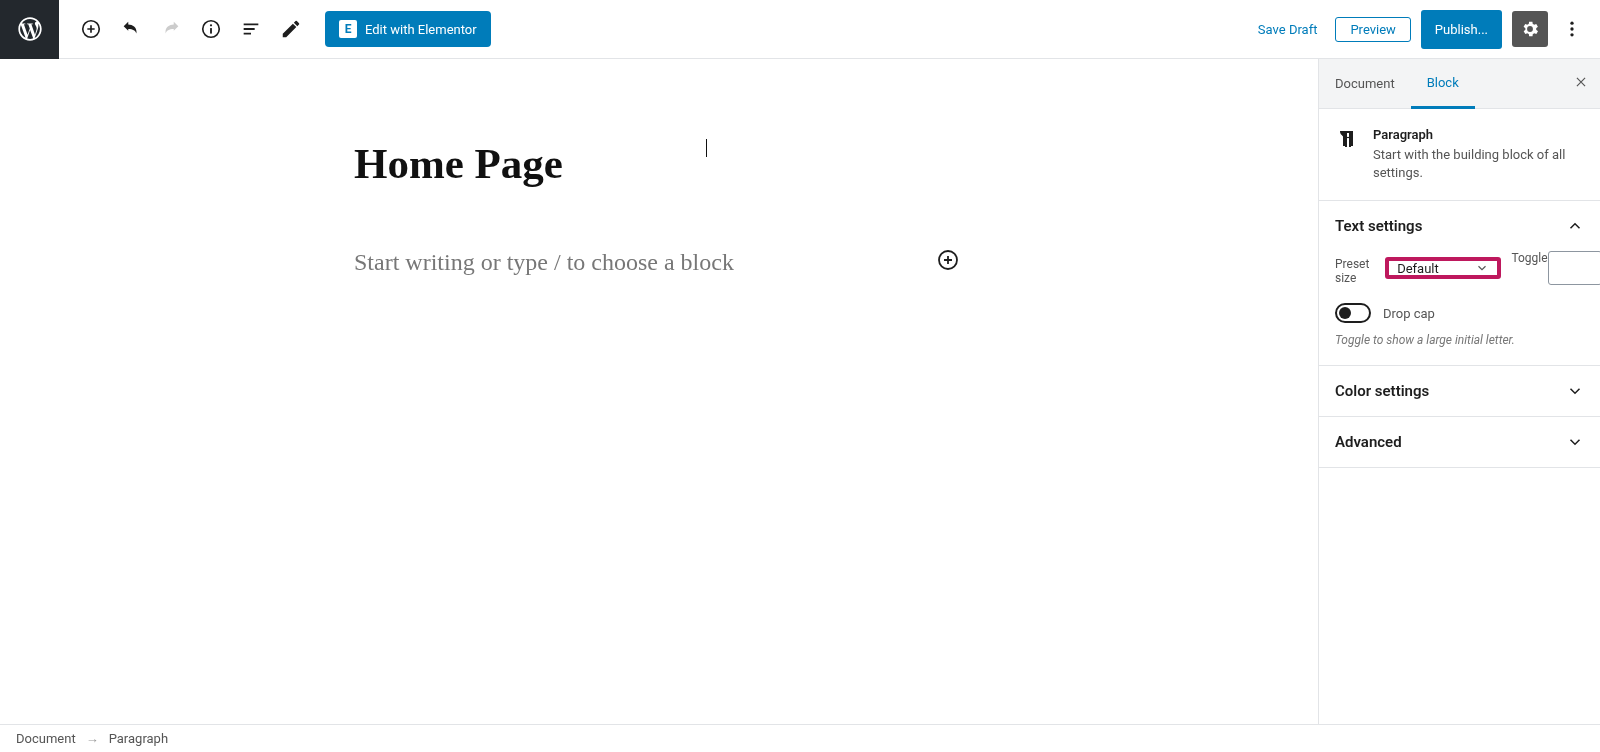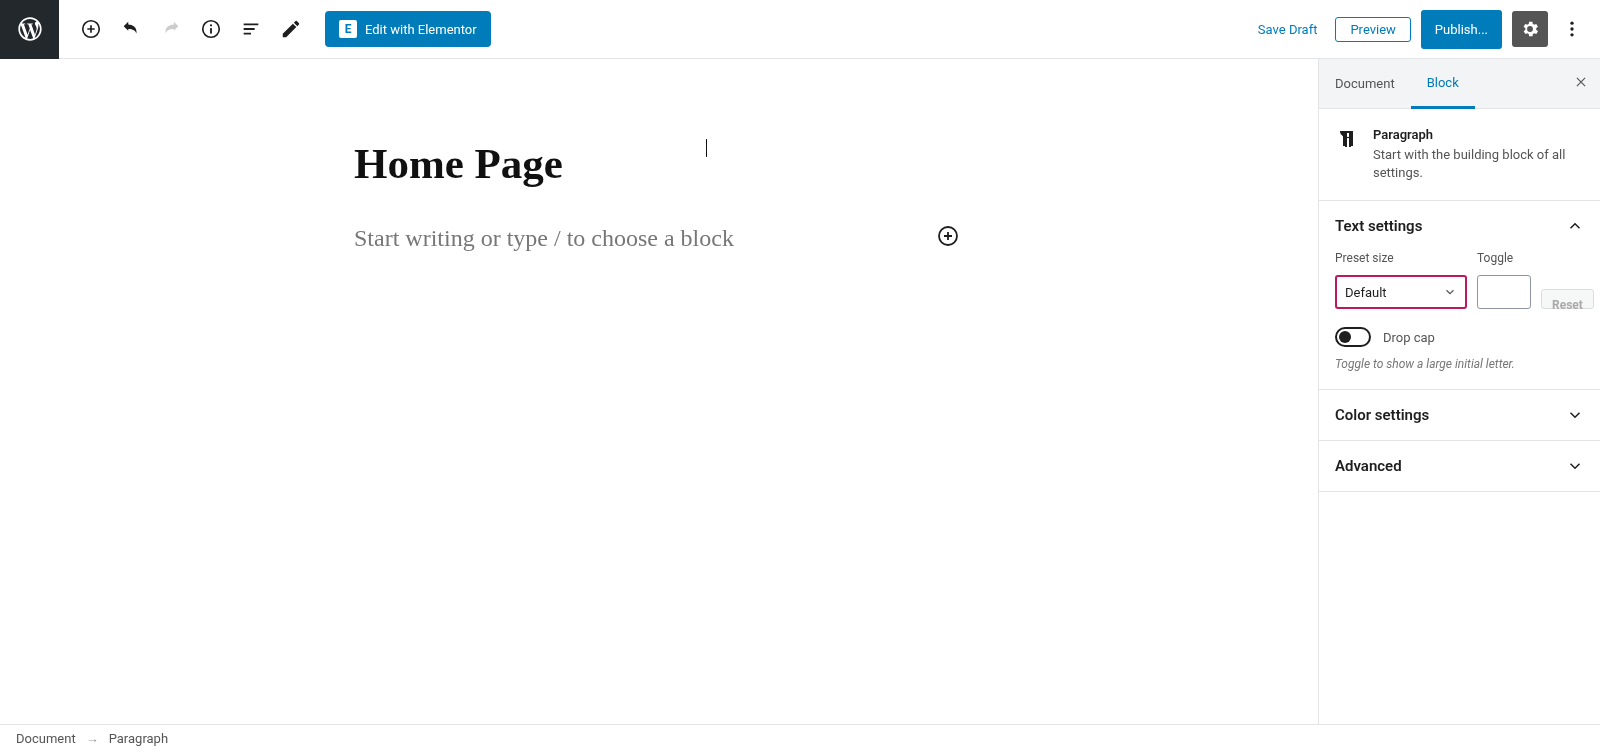--- a/index.html
+++ b/index.html
@@ -17,44 +17,44 @@
 .save-draft{background:none;border:none;color:#007cba;font-size:13px;cursor:pointer;padding:8px;}
 .preview-btn{background:none;border:1px solid #007cba;color:#007cba;font-size:13px;padding:0 14px;height:25px;border-radius:3px;cursor:pointer;}
 .publish-btn{background:#007cba;border:none;color:#fff;font-size:13px;padding:0 14px;height:39px;border-radius:3px;cursor:pointer;}
 .settings-btn{width:36px;height:36px;background:#555;border:none;border-radius:3px;cursor:pointer;display:flex;align-items:center;justify-content:center;}
 .settings-btn svg{fill:#fff;width:20px;height:20px;}
 .more-btn{width:28px;height:36px;background:none;border:none;cursor:pointer;display:flex;align-items:center;justify-content:center;}
 .more-btn svg{fill:#1e1e1e;}
 .main-area{display:flex;height:calc(100% - 59px - 28px);}
 .editor-canvas{flex:1;padding:80px 0 0 0;}
 .content-wrap{max-width:610px;margin:0 auto;}
-.page-title{font-family:Georgia,"Times New Roman",serif;font-size:43px;font-weight:bold;color:#111;margin-bottom:36px;}
+.page-title{font-family:Georgia,"Times New Roman",serif;font-size:43px;font-weight:bold;color:#111;margin-bottom:60px;}
 .cursor-mark{position:absolute;left:706px;top:139px;width:1px;height:18px;border-left:1px solid #111;}
 .block-row{display:flex;align-items:center;justify-content:space-between;}
 .placeholder-text{font-family:Georgia,"Times New Roman",serif;font-size:24px;color:#777;}
 .add-block-inline{width:28px;height:28px;cursor:pointer;}
 .add-block-inline svg{width:24px;height:24px;stroke:#1e1e1e;fill:none;stroke-width:1.8;}
 .sidebar{width:282px;border-left:1px solid #e2e4e7;background:#fff;font-size:13px;color:#1e1e1e;}
 .tabs{display:flex;align-items:center;border-bottom:1px solid #e2e4e7;height:50px;background:#f3f4f5;position:relative;}
 .tab{padding:0 16px;height:100%;display:flex;align-items:center;cursor:pointer;color:#555;font-size:13px;}
 .tab.active{color:#007cba;border-bottom:3px solid #007cba;margin-bottom:-1px;}
 .close-tab{position:absolute;right:12px;cursor:pointer;}
 .close-tab svg{width:14px;height:14px;fill:#555;}
 .block-desc{display:flex;gap:14px;padding:18px 16px;border-bottom:1px solid #e2e4e7;}
 .block-desc svg{width:24px;height:24px;fill:#1e1e1e;flex-shrink:0;}
 .block-desc .title{font-weight:600;font-size:13px;margin-bottom:4px;}
 .block-desc .subtitle{font-size:13px;color:#555;line-height:1.4;}
 .panel{border-bottom:1px solid #e2e4e7;}
 .panel-header{display:flex;justify-content:space-between;align-items:center;padding:16px;cursor:pointer;font-weight:600;font-size:15px;}
 .panel-header svg{width:18px;height:18px;fill:#1e1e1e;}
 .panel-body{padding:0 16px 18px;}
 .field-row{display:flex;gap:10px;align-items:flex-end;margin-bottom:18px;}
-.field-col{display:flex;flex-direction:column;gap:10px;}
+.field-col{display:flex;flex-direction:row;gap:0;}
 .field-label{font-size:12px;color:#555;}
-.select-box{border:2px solid #be185d;border-radius:3px;height:34px;width:132px;padding:0 8px;display:flex;align-items:center;justify-content:space-between;font-size:13px;cursor:pointer;}
+.select-box{border:4px solid #be185d;border-radius:3px;height:22px;width:132px;padding:0 8px;display:flex;align-items:center;justify-content:space-between;font-size:13px;cursor:pointer;}
 .select-box svg{width:14px;height:14px;fill:#555;}
 .num-input{border:1px solid #8d96a0;border-radius:3px;height:34px;width:54px;}
 .reset-btn{border:1px solid #ddd;background:#f6f7f7;height:20px;padding:8px 10px;border-radius:3px;font-size:12px;color:#aaa;cursor:pointer;font-weight:bold;}
 .toggle-row{display:flex;align-items:center;gap:12px;margin-bottom:10px;}
 .toggle{width:36px;height:20px;border:2px solid #1e1e1e;border-radius:10px;position:relative;cursor:pointer;}
 .toggle::after{content:"";position:absolute;left:2px;top:2px;width:12px;height:12px;background:#1e1e1e;border-radius:50%;}
 .toggle-label{font-size:13px;color:#555;}
 .help-text{font-size:12px;font-style:italic;color:#777;}
 .breadcrumb{position:absolute;bottom:0;left:0;right:0;height:28px;border-top:1px solid #e2e4e7;display:flex;align-items:center;padding:0 16px;font-size:13px;color:#555;gap:10px;}
 .breadcrumb .arrow{color:#999;}

